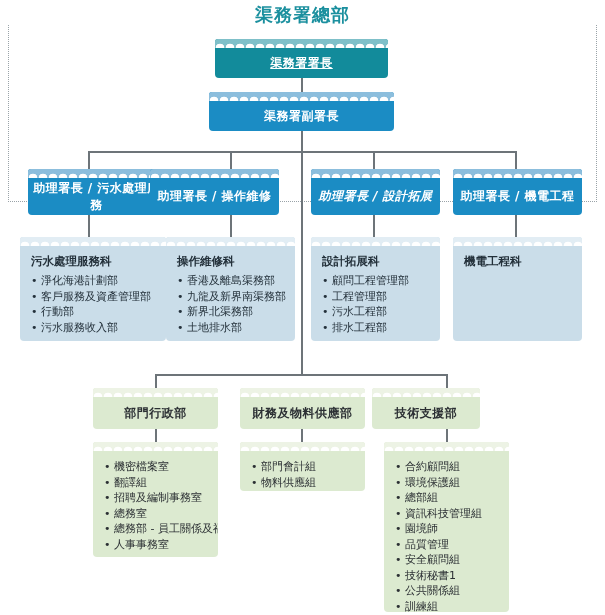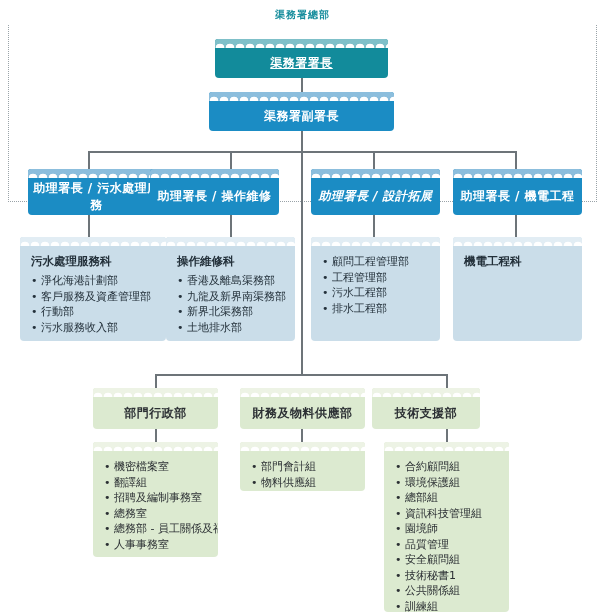--- a/index.html
+++ b/index.html
@@ -30,21 +30,21 @@
     background: transparent;
   }
 
   
   .chart-title {
     position: absolute;
     left: 0;
     top: 6px;
     width: 605px;
     text-align: center;
-    font-size: 10px;
+    font-size: 18px;
     font-weight: bold;
     color: #1a8f9e;
     letter-spacing: 1px;
     background: #ffffff;
     line-height: 18px;
     z-index: 6;
   }
   .title-inner {
     display: inline-block;
     background: #ffffff;
@@ -243,20 +243,21 @@
         <li>九龍及新界南渠務部</li>
         <li>新界北渠務部</li>
         <li>土地排水部</li>
       </ul>
     </div>
   </div>
 
   <div class="node lightblue" style="left:311px; top:237px; width:129px; height:104px;">
     <div class="wave"></div>
     <div class="panel-body">
+      <div class="panel-heading">設計拓展科</div>
       <ul class="panel-list">
         <li>顧問工程管理部</li>
         <li>工程管理部</li>
         <li>污水工程部</li>
         <li>排水工程部</li>
       </ul>
     </div>
   </div>
 
   <div class="node lightblue" style="left:453px; top:237px; width:129px; height:104px;">

